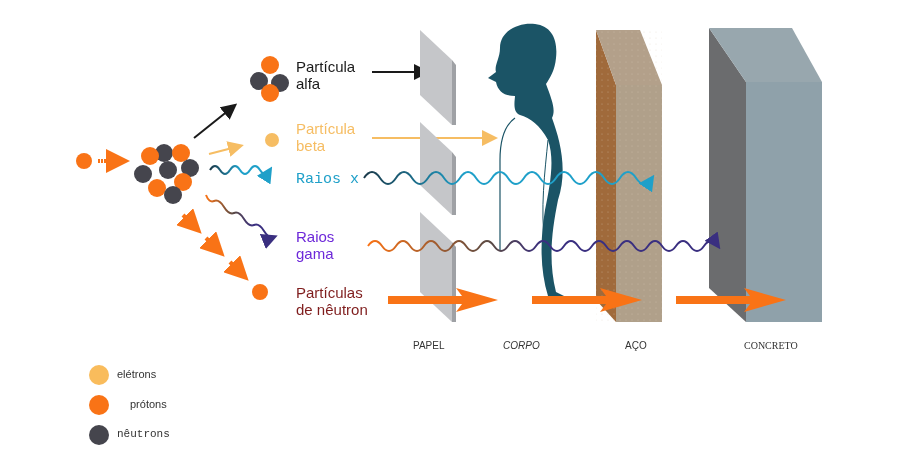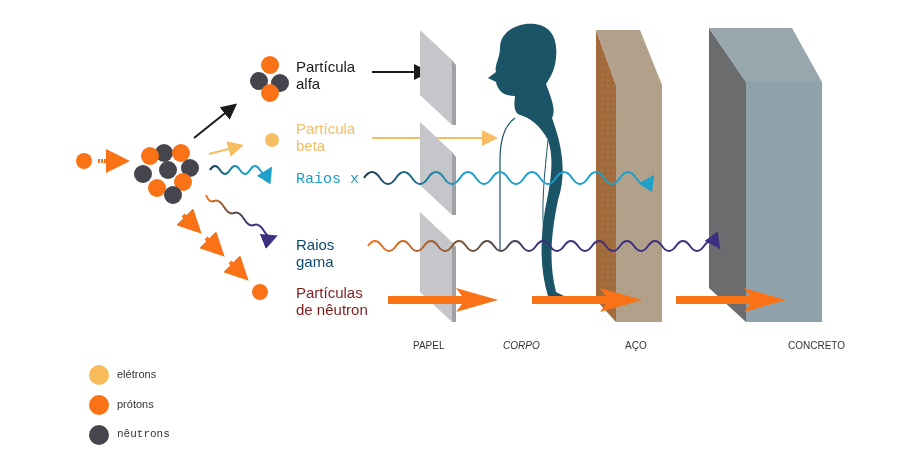--- a/index.html
+++ b/index.html
@@ -136,29 +136,29 @@
 
 <div class="lbl" style="left:296px;top:58px;color:#1a1a1a;">
   <div>Partícula</div>
   <div>alfa</div>
 </div>
 <div class="lbl" style="left:296px;top:120px;color:#f6bd63;">
   <div>Partícula</div>
   <div>beta</div>
 </div>
 <div class="lbl" style="left:296px;top:171px;color:#1fa0c9;font-family:Liberation Mono, monospace;">Raios x</div>
-<div class="lbl" style="left:296px;top:236px;color:#0c4a6e;">
+<div class="lbl" style="left:296px;top:228px;color:#6d28d9;">
   <div>Raios</div>
   <div>gama</div>
 </div>
 <div class="lbl" style="left:296px;top:284px;color:#7f1d1d;">
   <div>Partículas</div>
   <div>de nêutron</div>
 </div>
 
 <div class="mat" style="left:413px;">PAPEL</div>
 <div class="mat" style="left:503px;font-style:italic;">CORPO</div>
 <div class="mat" style="left:625px;">AÇO</div>
-<div class="mat" style="left:788px;">CONCRETO</div>
+<div class="mat" style="left:744px;font-family:Liberation Serif, serif;">CONCRETO</div>
 
 <div class="leg" style="left:117px;top:368px;text-align:right;">elétrons</div>
-<div class="leg" style="left:117px;top:398px;">prótons</div>
+<div class="leg" style="left:130px;top:398px;">prótons</div>
 <div class="leg" style="left:117px;top:428px;font-family:Liberation Mono, monospace;">nêutrons</div>
 
 </body></html>

